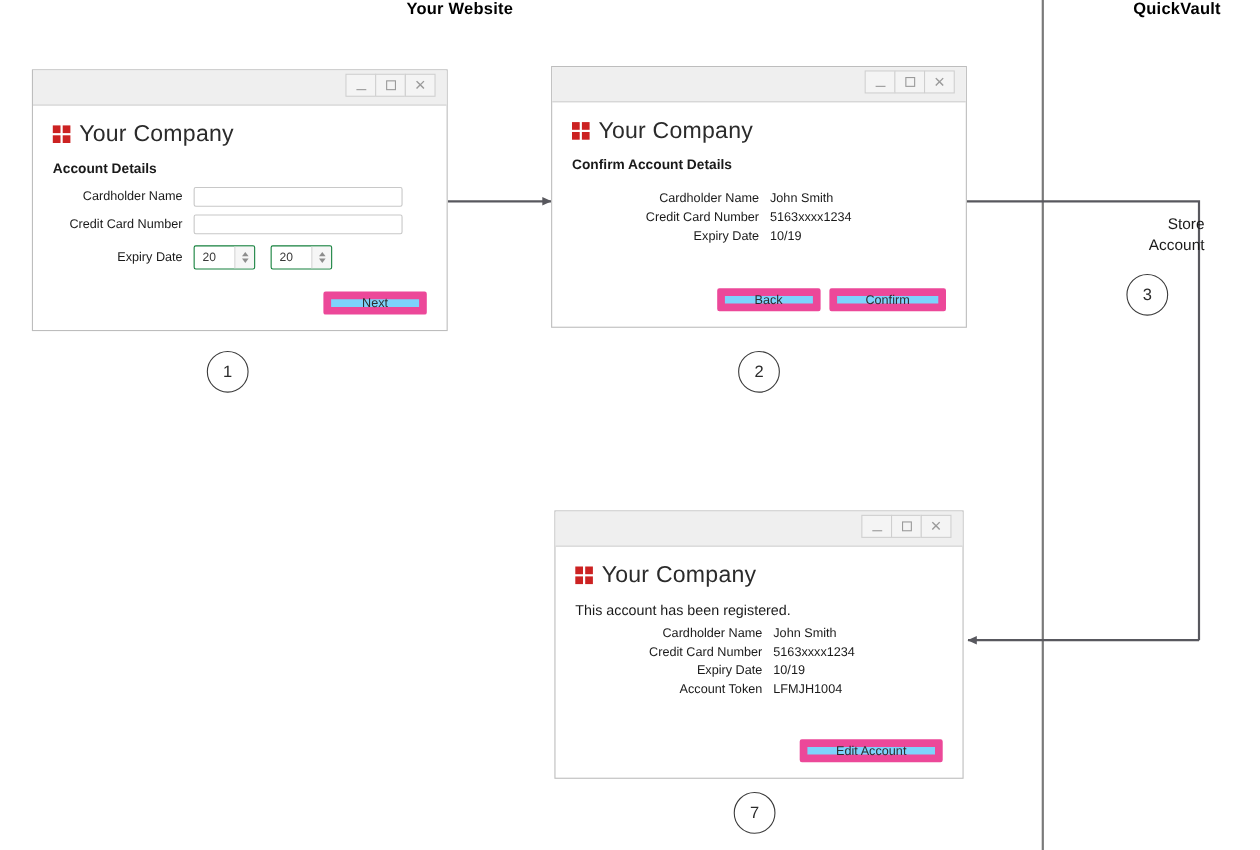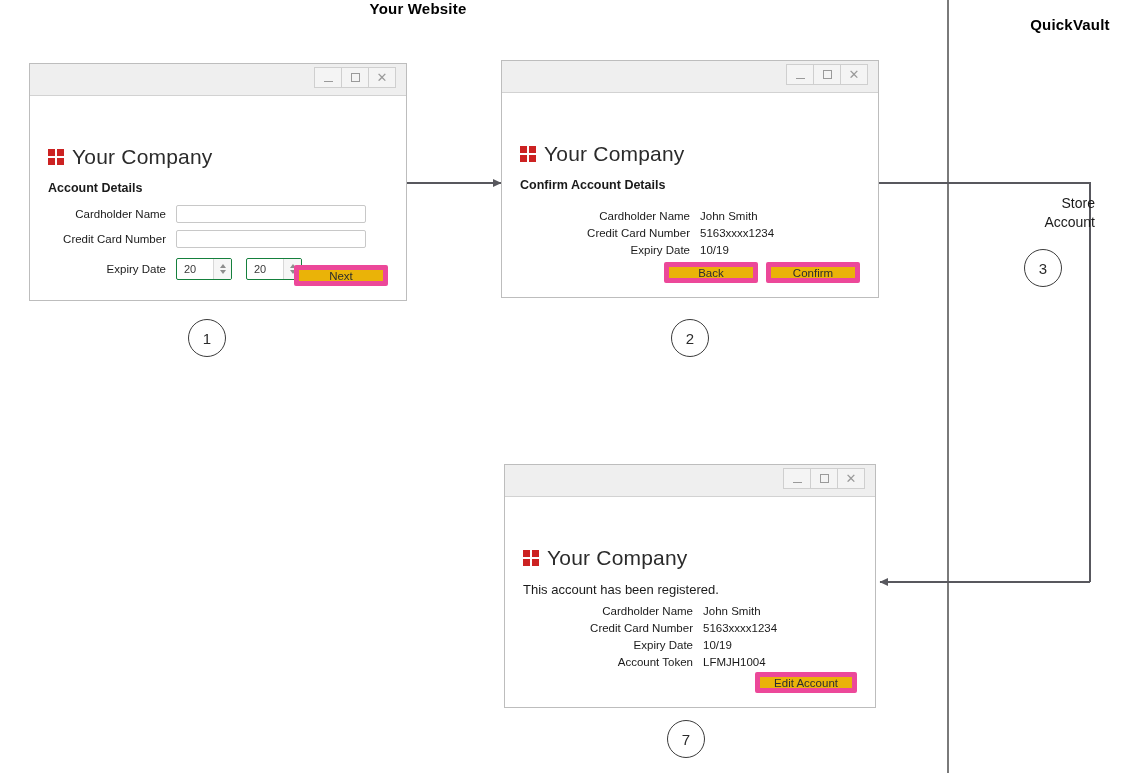--- a/index.html
+++ b/index.html
@@ -22,21 +22,21 @@
   
   .lane-label {
     position: absolute;
     font-size: 15px;
     font-weight: bold;
     color: #000000;
     white-space: nowrap;
     letter-spacing: 0.2px;
   }
   #lane-label-website { left: 323px; top: 0px; width: 190px; text-align: center; }
-  #lane-label-vault   { left: 995px; top: 16px; width: 150px; text-align: center; }
+  #lane-label-vault   { left: 995px; top: 0px; width: 150px; text-align: center; }
 
   
   .lane-divider {
     position: absolute;
     background: #7a7a7a;
   }
   #lane-divider-vertical {
     left: 947px;
     top: 0px;
     width: 2px;
@@ -102,21 +102,20 @@
     height: calc(100% - 32px);
     box-sizing: border-box;
   }
 
   
   .brand {
     display: flex;
     align-items: center;
     gap: 8px;
     margin-bottom: 12px;
-    margin-top: 35px;
   }
   .brand-logo {
     display: grid;
     grid-template-columns: 7px 7px;
     grid-template-rows: 7px 7px;
     gap: 2px;
   }
   .brand-logo i {
     display: block;
     background: #cc2222;
@@ -223,31 +222,31 @@
   .button-bar {
     position: absolute;
     right: 18px;
     bottom: 14px;
     display: flex;
     gap: 8px;
   }
   .btn {
     min-width: 94px;
     height: 21px;
-    border: 5px solid #ec4899;
-    background: #eab308;
+    border: 7px solid #ec4899;
+    background: #7dd3fc;
     border-radius: 2px;
     font-size: 11.5px;
     color: #2d2d2d;
     display: flex;
     align-items: center;
     justify-content: center;
     font-family: "Liberation Sans", sans-serif;
     box-sizing: border-box;
-    padding: 0 14px;
+    padding: 0 26px;
   }
 
   
   .step-badge {
     position: absolute;
     width: 38px;
     height: 38px;
     border: 1.5px solid #3b3b3b;
     border-radius: 50%;
     display: flex;

